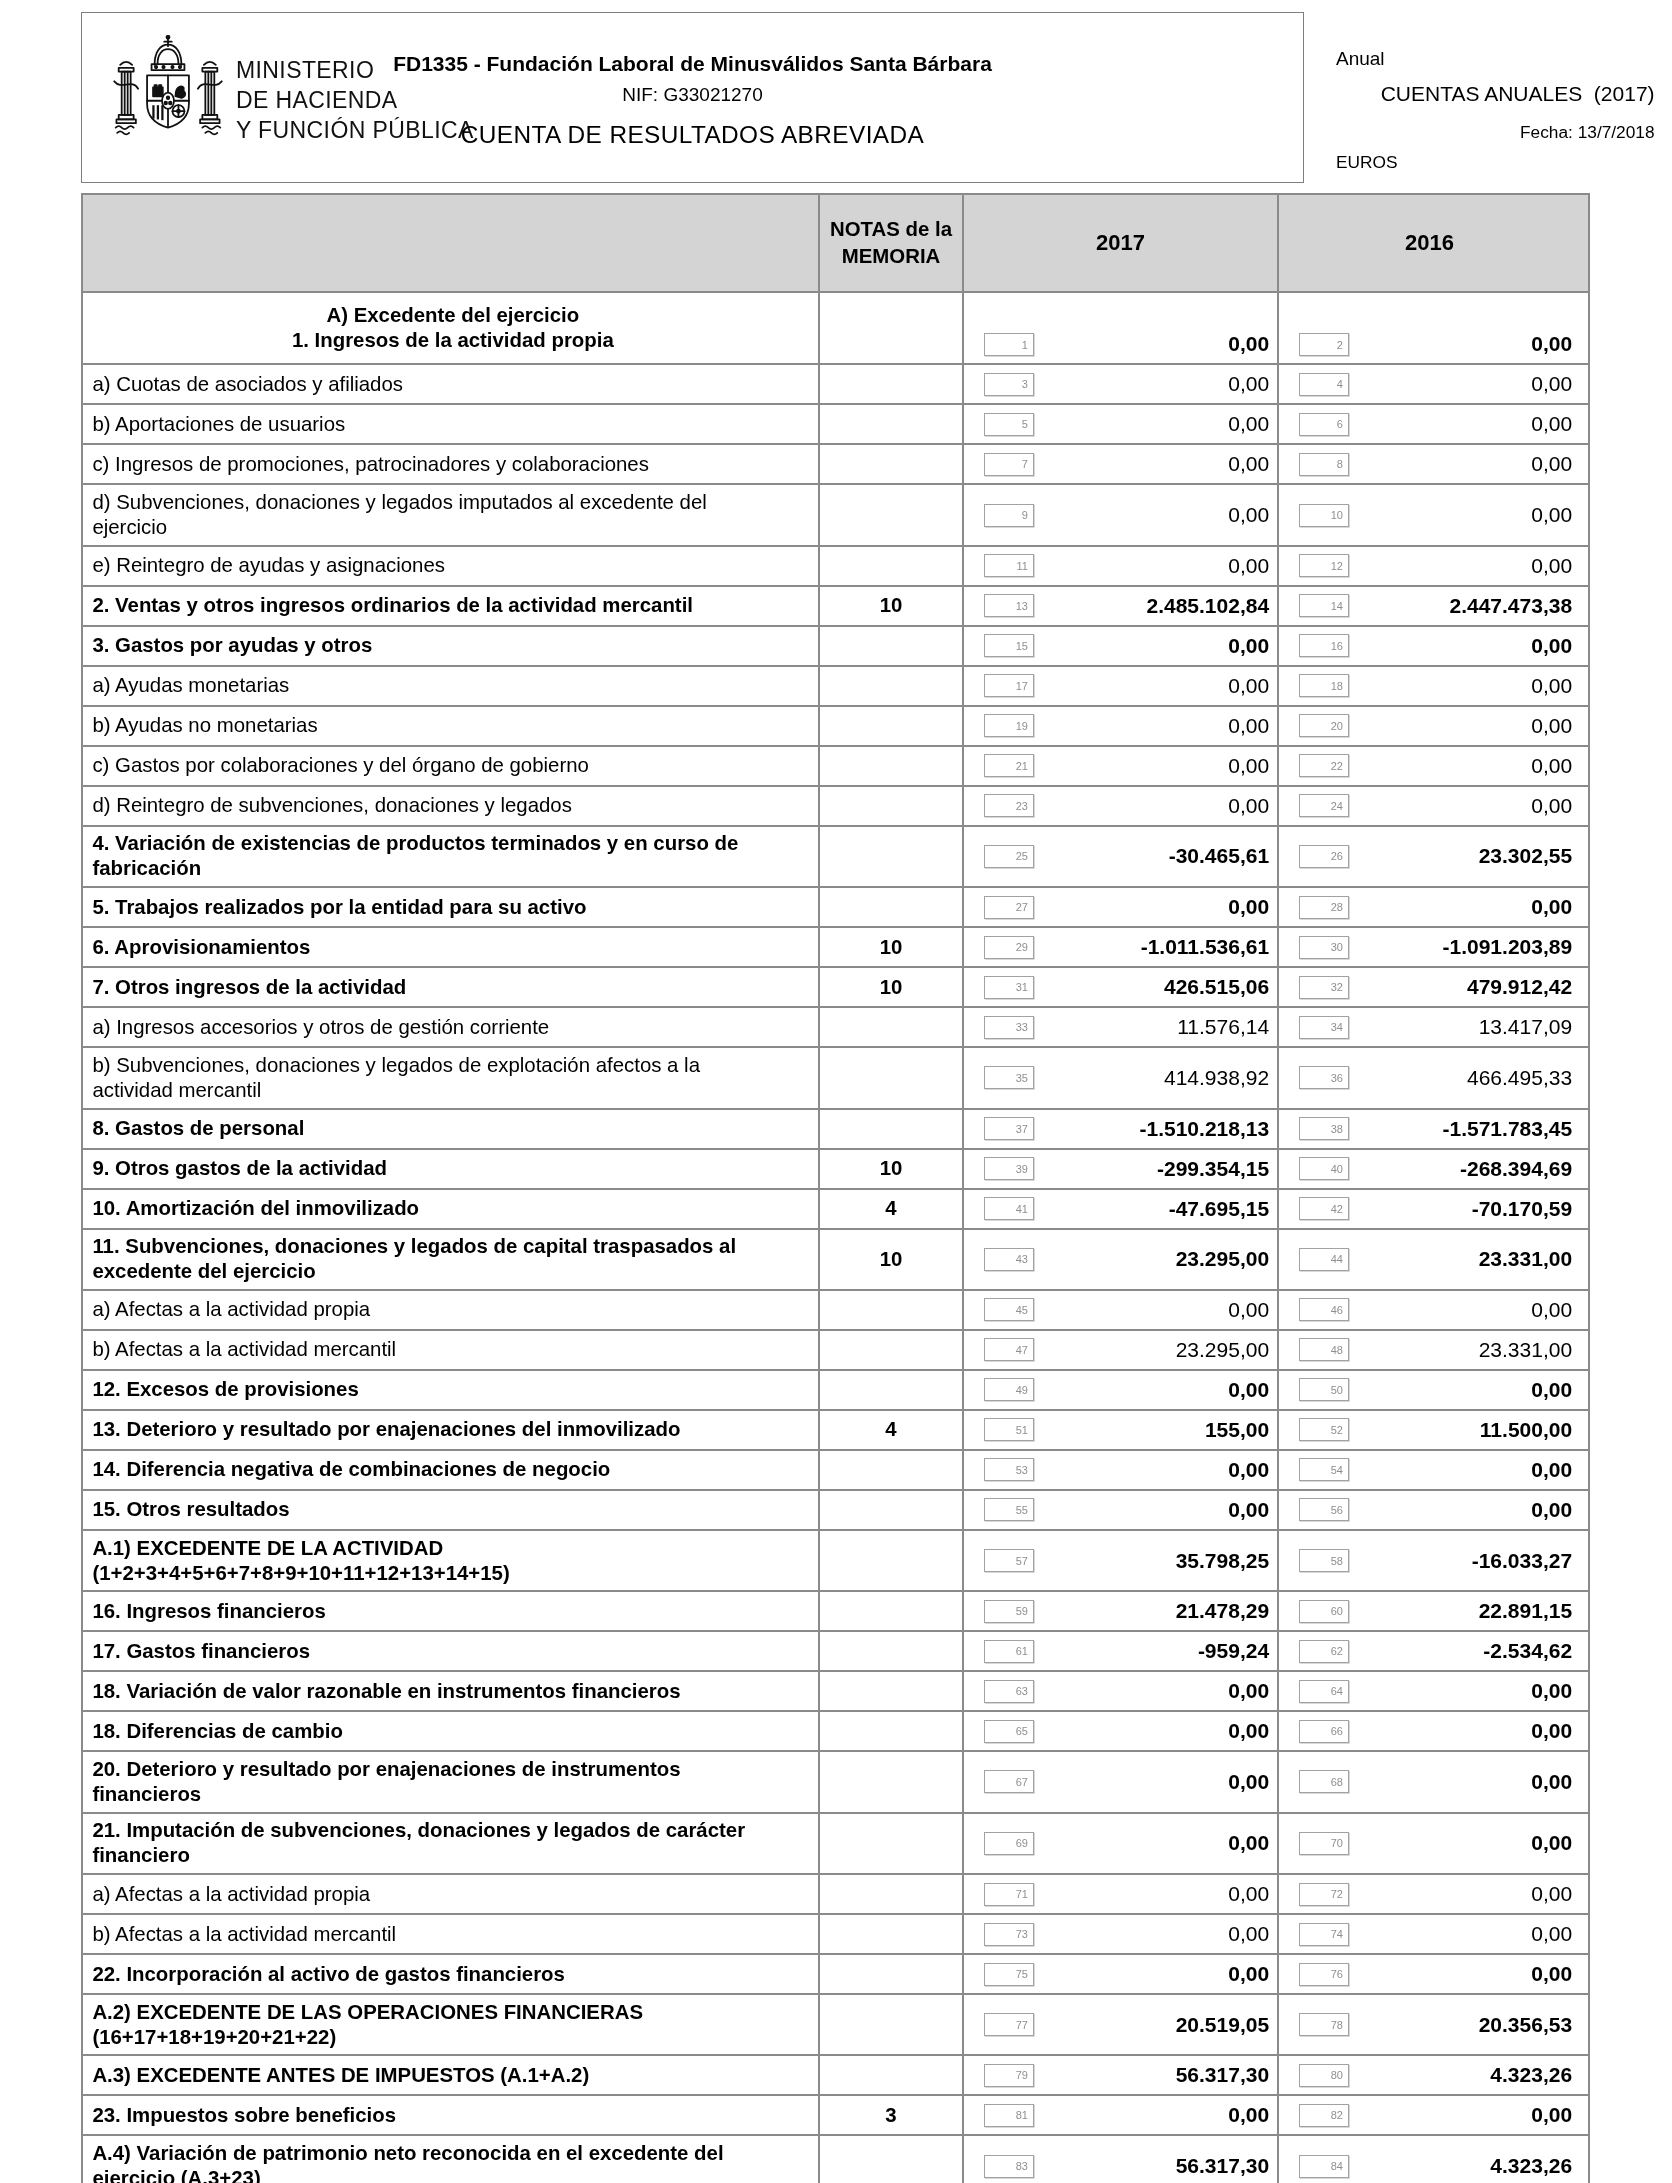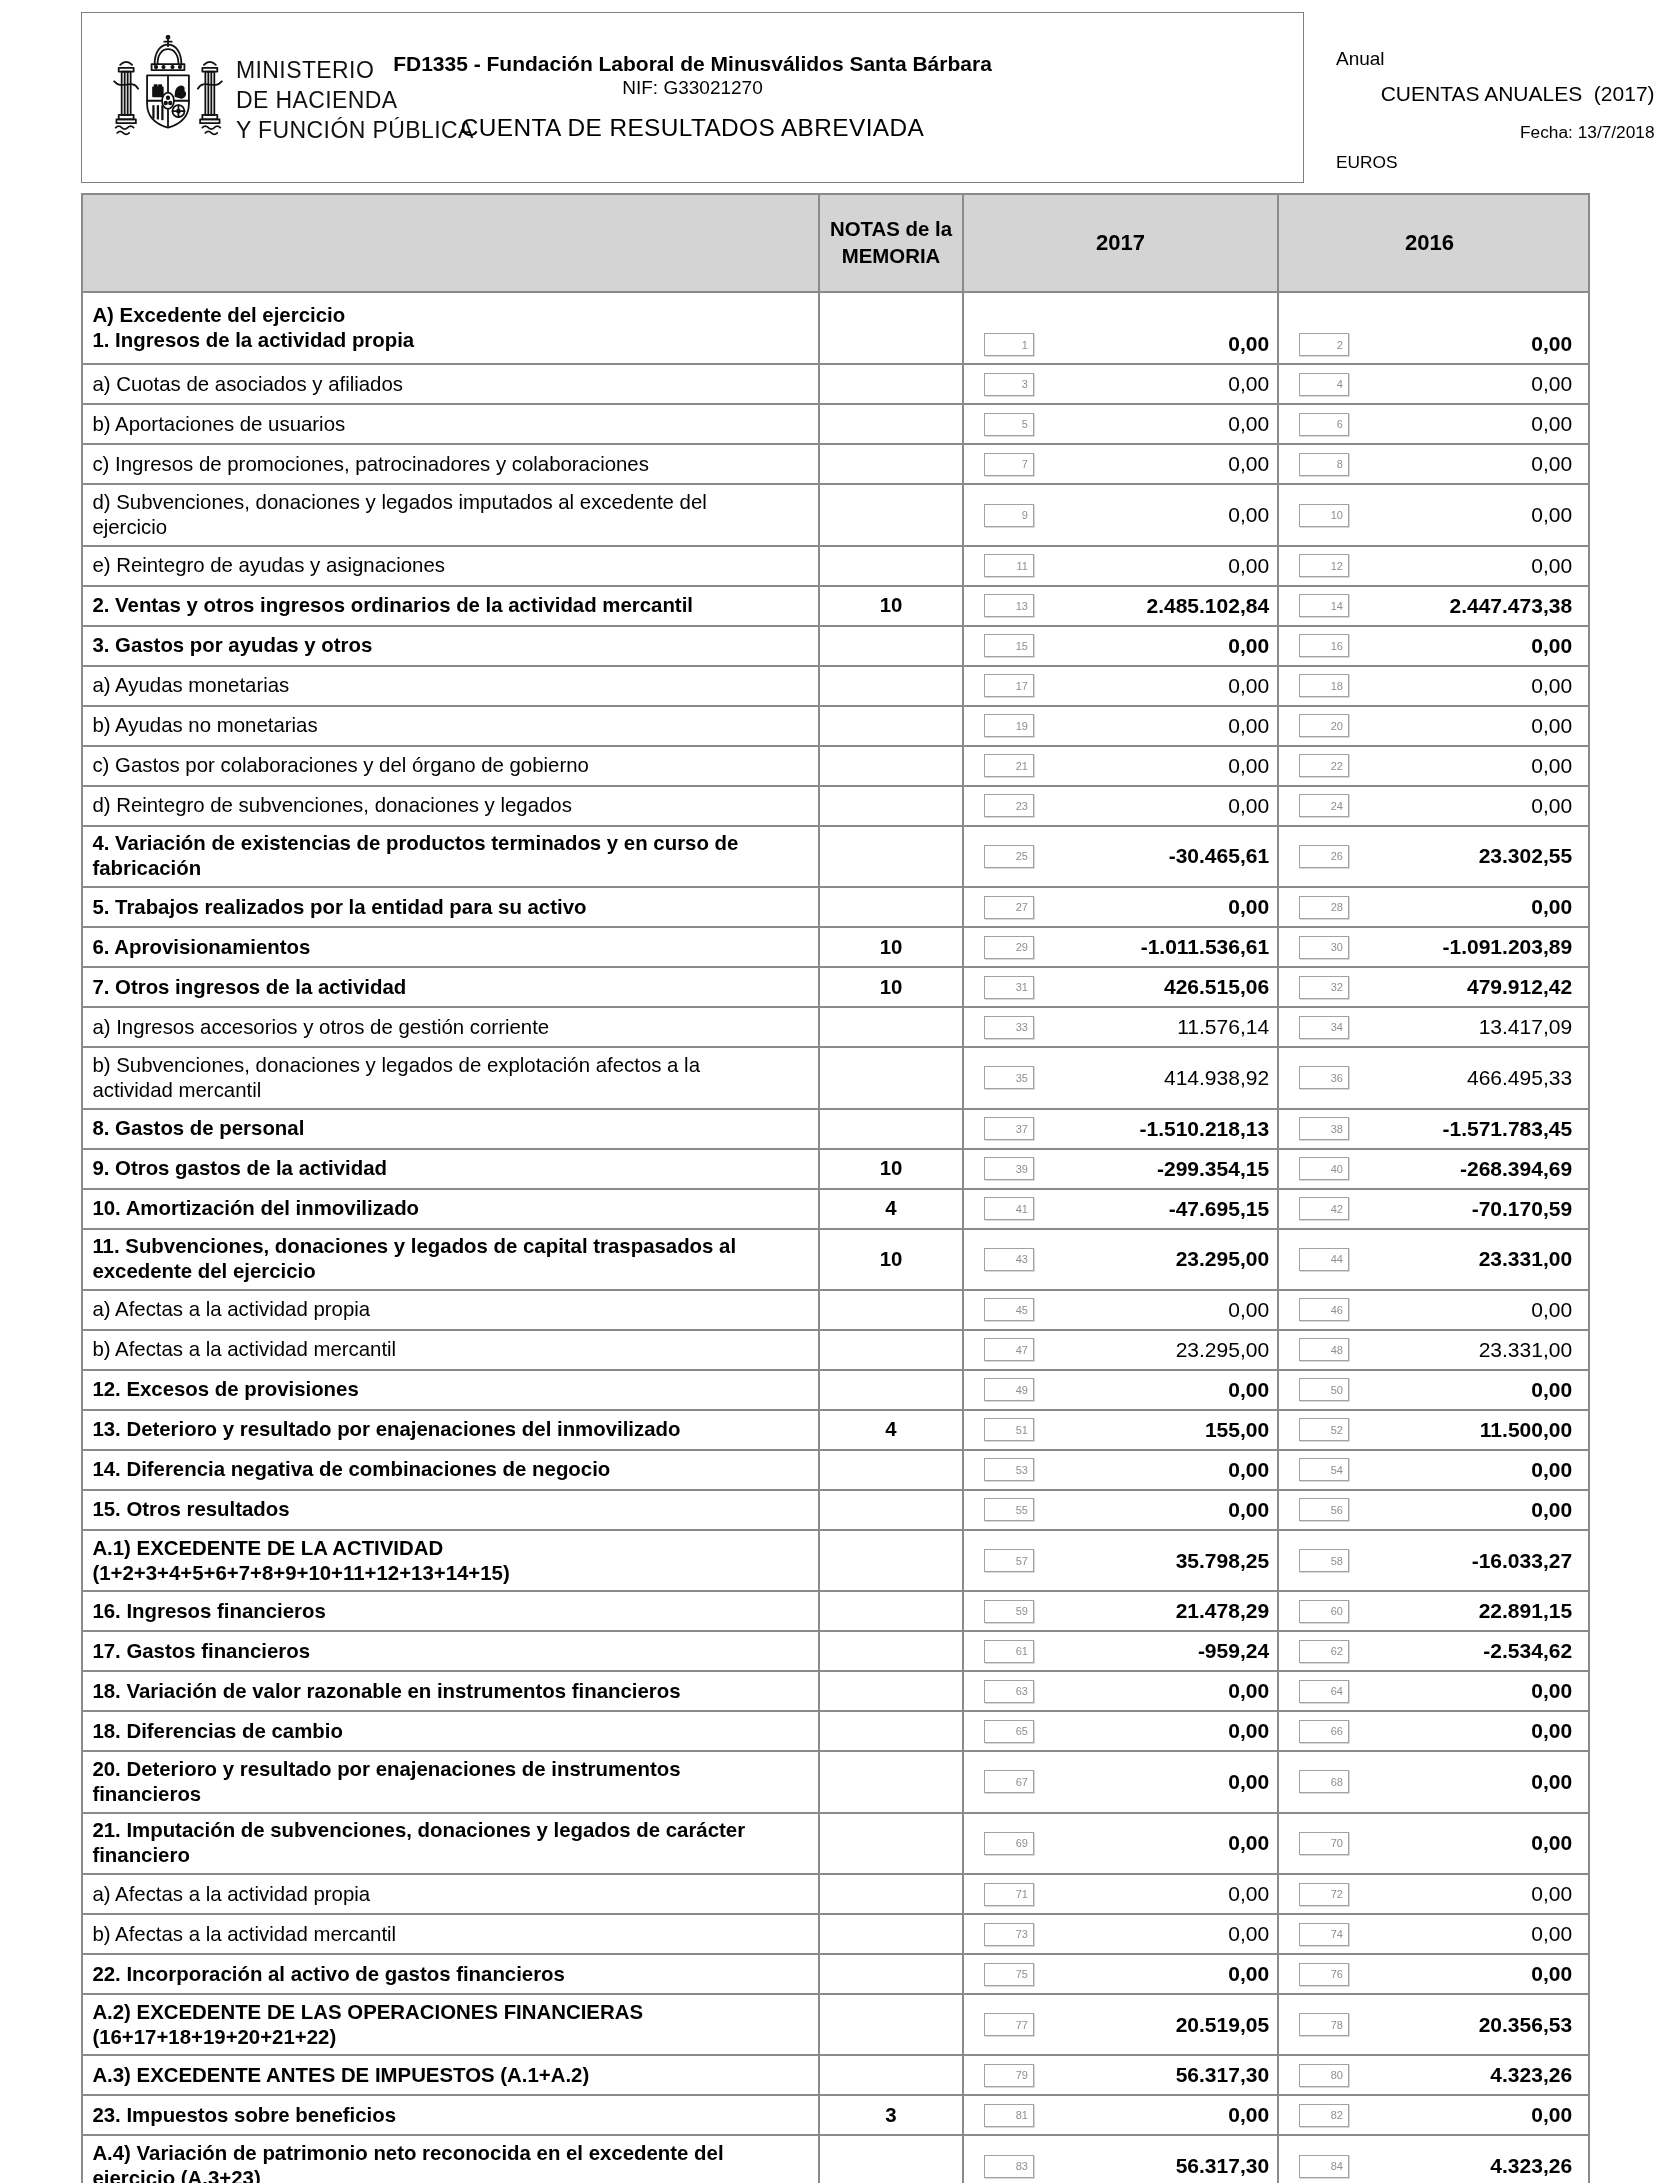--- a/index.html
+++ b/index.html
@@ -7,21 +7,21 @@
   .page{position:relative;width:1672px;min-height:2183px;background:#fff;}
 
   
   .header-box{position:absolute;left:81px;top:11.8px;width:1223px;height:171px;
     border:1.6px solid #7f7f7f;box-sizing:border-box;background:#fff;}
   .coat{position:absolute;left:23.6px;top:22px;width:124px;height:127px;}
   .ministry{position:absolute;left:154px;top:42px;font-size:23px;line-height:30px;
     letter-spacing:0.4px;color:#111;}
   .center-block{position:absolute;left:0;top:0;width:100%;text-align:center;}
   .form-title{margin-top:39px;font-size:21px;font-weight:bold;}
-  .nif{margin-top:1px;font-size:19px;}
+  .nif{margin-top:8px;font-size:19px;}
   .doc-title{margin-top:15.7px;font-size:24.4px;font-weight:normal;letter-spacing:0.4px;}
   .meta-block{position:absolute;left:1254px;top:35px;font-size:19px;}
   .meta-period{margin-bottom:12.6px;}
   .meta-accounts{font-size:21px;white-space:pre;margin-bottom:15.7px;padding-left:4.7px;margin-left:40px;}
   .meta-date{font-size:17.3px;margin-bottom:9.4px;text-align:right;}
   .meta-currency{font-size:17.3px;}
 
   
   .rtable{position:absolute;left:81px;top:193px;width:1509px;
     border:2.4px double #8a8a8a;box-sizing:border-box;background:#fff;}
@@ -42,21 +42,21 @@
   .cell.notas{display:flex;align-items:center;justify-content:center;
     font-size:20.4px;font-weight:bold;}
   .cell.val{display:flex;align-items:center;padding:0 7.9px 0 20.4px;}
   .cell.val .value{margin-left:auto;font-size:21px;}
   .numbox{flex:0 0 auto;width:50px;height:23px;border:1.6px solid #a2a2a2;
     box-sizing:border-box;background:#fff;color:#8f8f8f;font-size:11px;
     display:flex;align-items:center;justify-content:flex-end;padding-right:5.5px;
     box-shadow:0.8px 0.8px 0 #cfcfcf;}
   .trow.bold .cell.label,.trow.bold .value{font-weight:bold;}
   .trow.vbottom .cell.val{align-items:flex-end;padding-bottom:7px;}
-  .trow.vbottom .cell.label{padding-top:10.2px;padding-bottom:10.2px;}
+  .trow.vbottom .cell.label{padding-top:10.2px;padding-bottom:10.2px;text-align:center;}
 </style>
 </head>
 <body>
 
 <div class="page">
 
   <div class="header-box">
 
     <svg class="coat" viewBox="0 0 160 170" fill="none" stroke="#111" stroke-width="2.4" stroke-linecap="round" stroke-linejoin="round">
 

